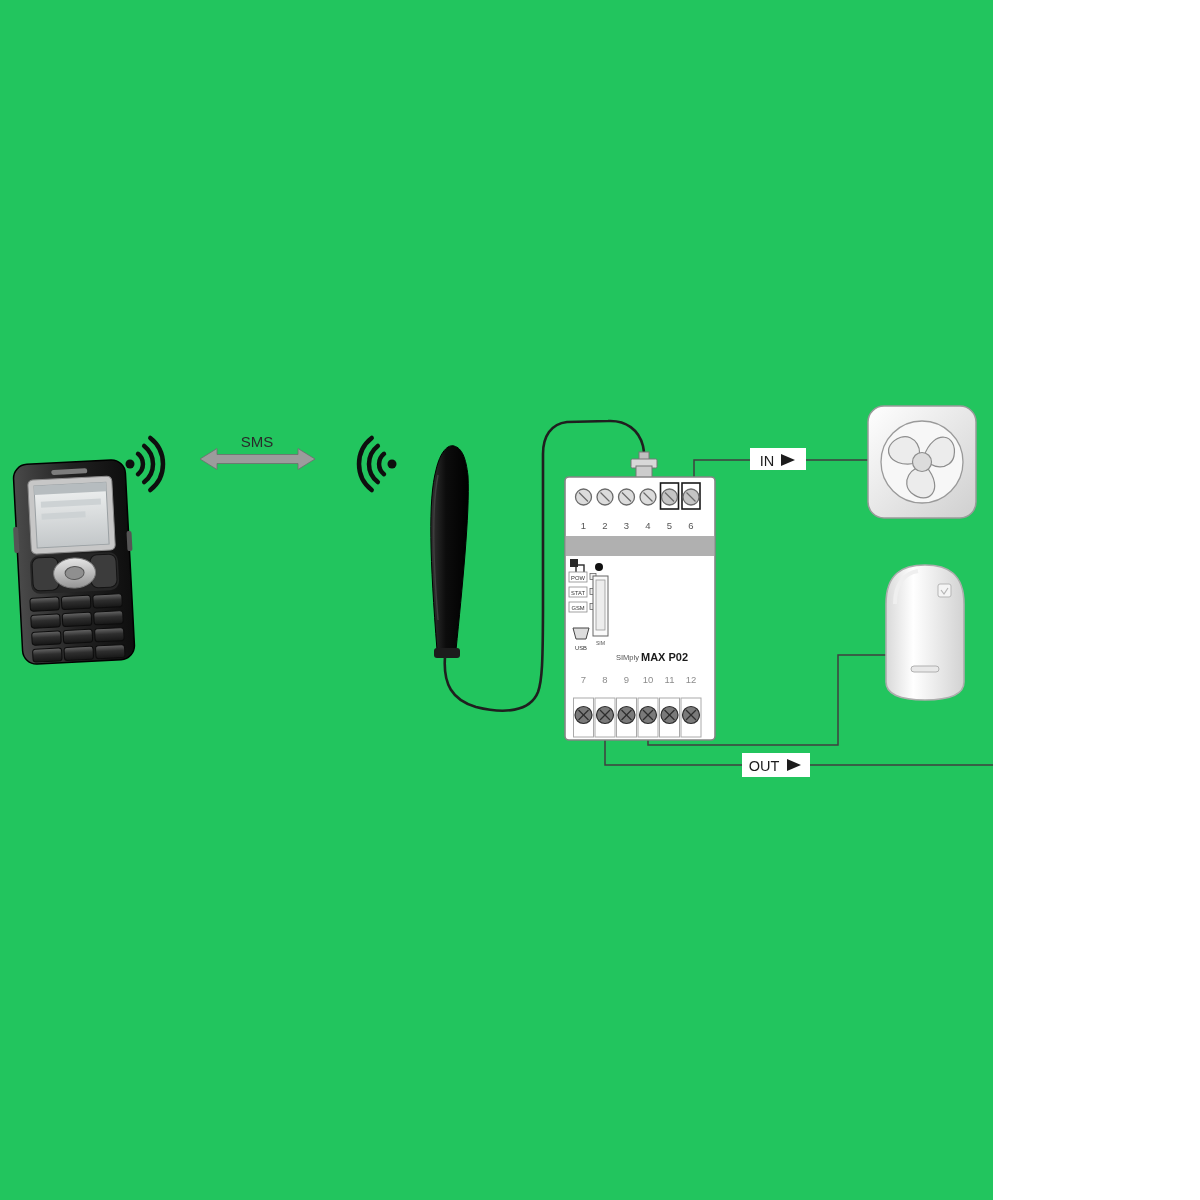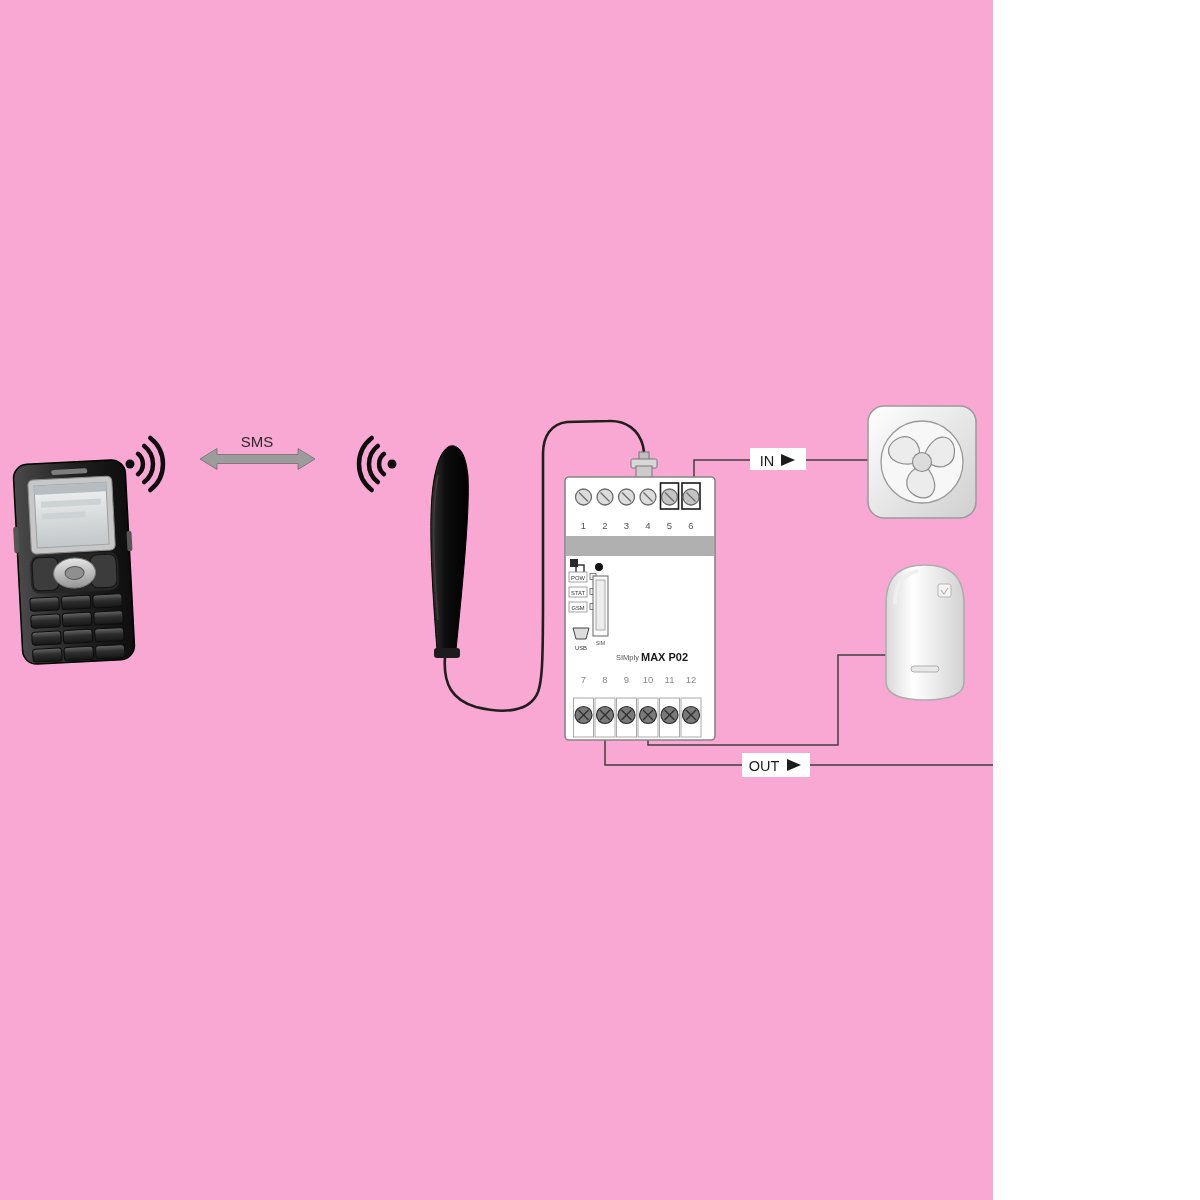--- a/index.html
+++ b/index.html
@@ -1,16 +1,16 @@
 <!DOCTYPE html>
 <html><head>
 <meta charset="utf-8">
 <style>
   html,body{margin:0;padding:0;background:#fff;}
-  .canvas{position:relative;width:993px;height:1200px;background:#f9a8d4;overflow:hidden;
+  .canvas{position:relative;width:993px;height:1200px;background:#22c55e;overflow:hidden;
           font-family:"Liberation Sans",sans-serif;}
   svg{position:absolute;left:0;top:0;}
   text{font-family:"Liberation Sans",sans-serif;}
 </style>
 </head>
 <body>
 
 <div class="canvas">
 <svg width="1200" height="1200" viewBox="0 0 1200 1200">
   <defs>

